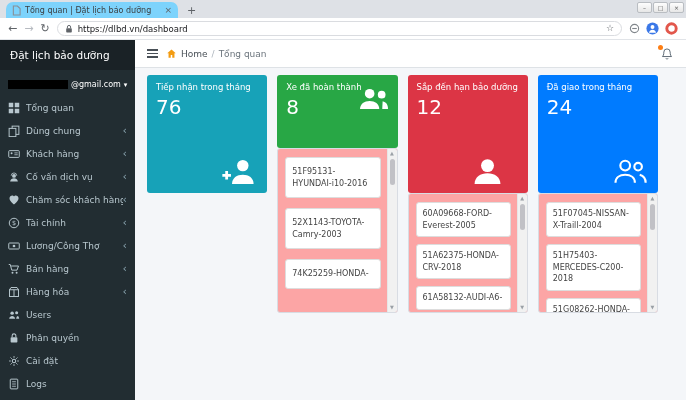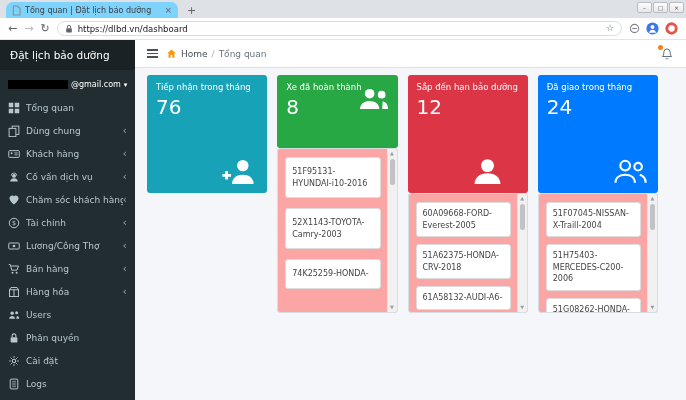--- a/index.html
+++ b/index.html
@@ -337,21 +337,21 @@
             <div class="card-value">24</div>
             <svg class="card-icon" viewBox="0 0 34 26">
                 <circle cx="13" cy="8" r="4.5" fill="none" stroke="#fff" stroke-width="2"></circle>
                 <path d="M4 24c0-5 4-7.5 9-7.5s9 2.5 9 7.5" fill="none" stroke="#fff" stroke-width="2"></path>
                 <circle cx="25" cy="9" r="3.5" fill="none" stroke="#fff" stroke-width="2"></circle>
                 <path d="M26.5 16.5c3.5 1 5.5 3.5 5.5 7.5" fill="none" stroke="#fff" stroke-width="2"></path>
               </svg>
           </div>
           <div class="list">
             <div class="vitem">51F07045-NISSAN-X-Traill-2004</div>
-            <div class="vitem">51H75403-MERCEDES-C200-2006</div>
+            <div class="vitem">51H75403-MERCEDES-C200-2018</div>
             <div class="vitem">51G08262-HONDA-</div>
             <div class="sbar">
                 <span class="sarrow">▲</span>
                 <span class="sthumb"></span>
                 <span class="sarrow down">▼</span>
               </div>
           </div>
         </div>
 
       </div>

